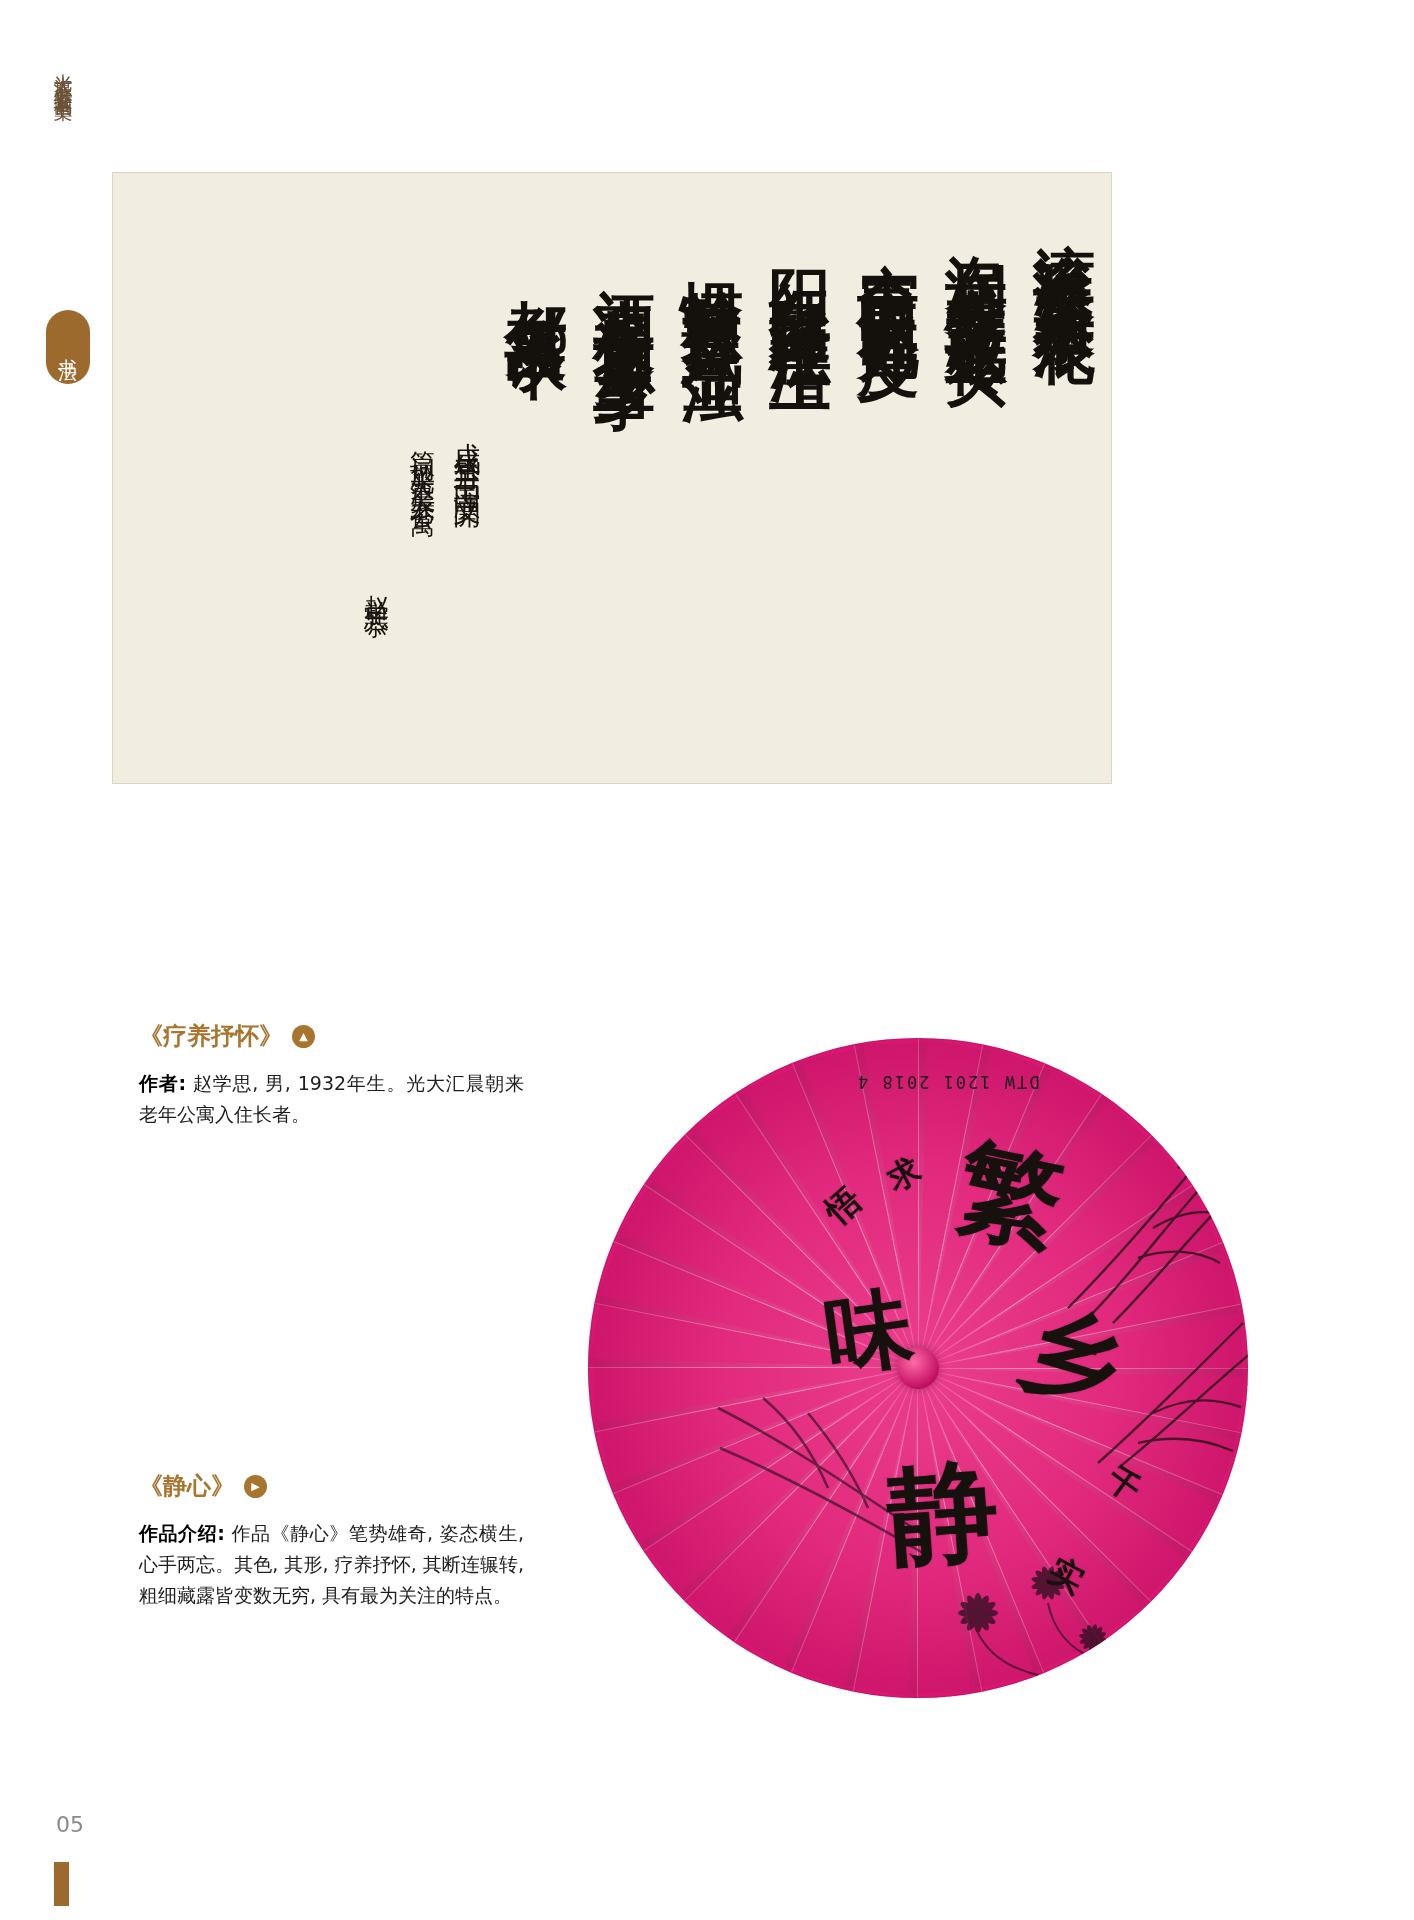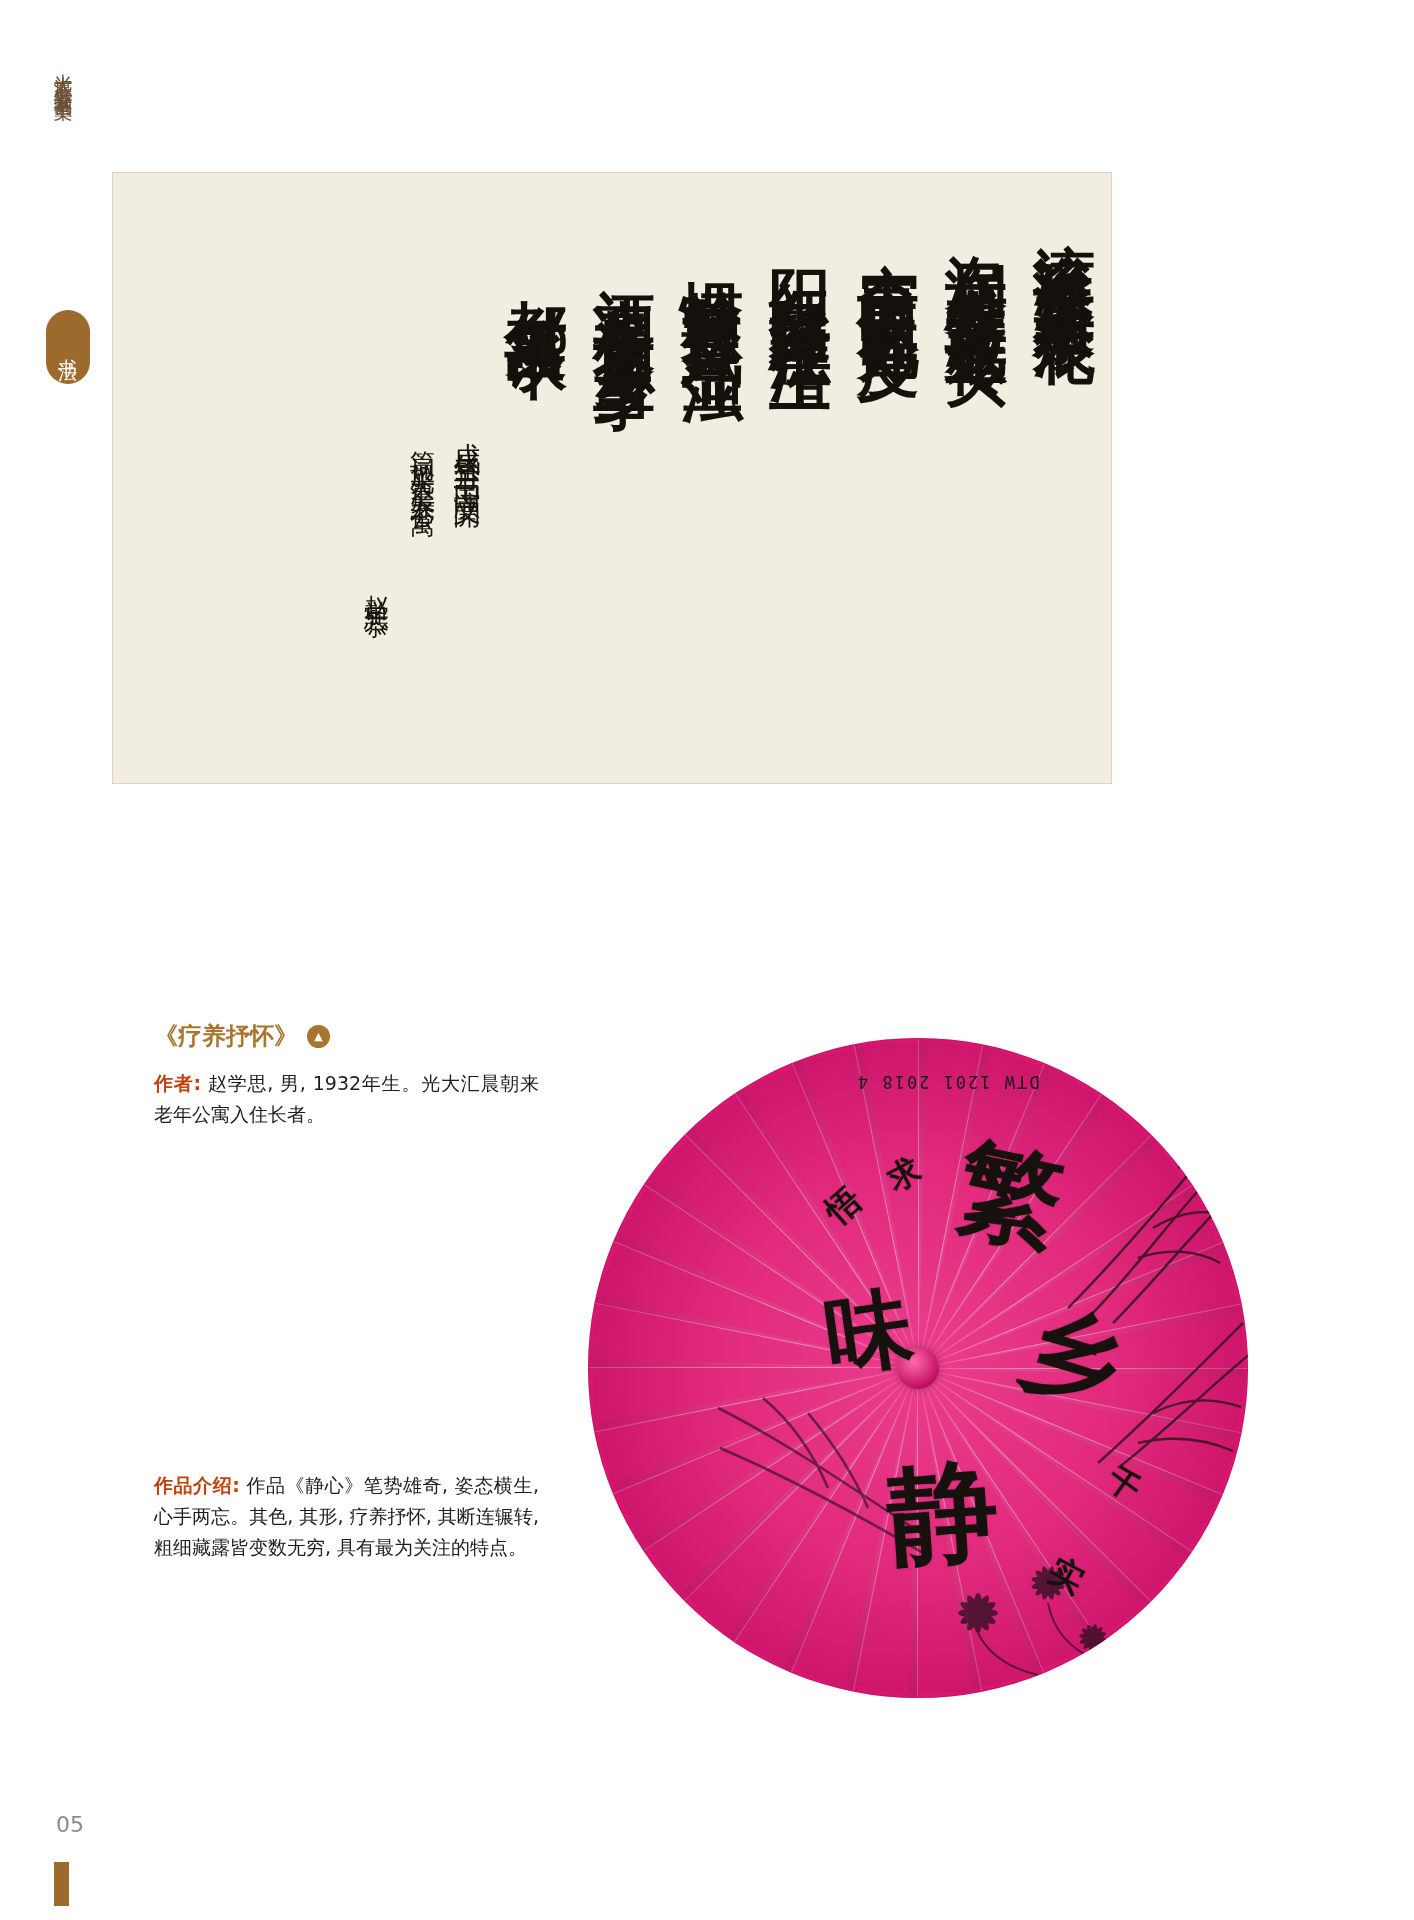--- a/index.html
+++ b/index.html
@@ -101,21 +101,21 @@
     font-size: 27px;
     letter-spacing: 6px;
     width: 46px;
     padding-top: 238px;
     color: #1a1410;
   }
   .col.sig.s2 { padding-top: 248px; font-size: 25px; }
   .col.sig.s3 { padding-top: 392px; font-size: 25px; width: 42px; }
 
   
-  .entry { position: absolute; left: 154px; width: 385px; }
+  .entry { position: absolute; left: 139px; width: 385px; }
   .entry-1 { top: 1020px; }
   .entry-2 { top: 1470px; }
 
   .entry-title {
     display: flex;
     align-items: center;
     gap: 9px;
     color: #a8752f;
     font-size: 24px;
     font-weight: bold;
@@ -132,21 +132,21 @@
     line-height: 1;
   }
   .entry p {
     margin: 0 0 2px 0;
     font-size: 19px;
     line-height: 1.62;
     color: #1d1d1d;
     font-family: "DejaVu Sans", "Liberation Sans", sans-serif;
     text-align: justify;
   }
-  .entry p b { color: #c2410c; }
+  .entry p b { color: #000000; }
 
   
   .umbrella-wrap {
     position: absolute;
     left: 540px;
     top: 1000px;
     width: 720px;
     height: 740px;
   }
   .umbrella {
@@ -269,20 +269,24 @@
     <span>《疗养抒怀》</span>
     <span class="arrow-badge">▲</span>
   </div>
   <p>
     <b>作者:</b>
     <span>赵学思, 男, 1932年生。光大汇晨朝来老年公寓入住长者。</span>
   </p>
 </div>
 
 <div class="entry entry-2">
+  <div class="entry-title">
+    <span>《静心》</span>
+    <span class="arrow-badge">▶</span>
+  </div>
   <p>
     <b>作品介绍:</b>
     <span>作品《静心》笔势雄奇, 姿态横生, 心手两忘。其色, 其形, 疗养抒怀, 其断连辗转, 粗细藏露皆变数无穷, 具有最为关注的特点。</span>
   </p>
 </div>
 
 <div class="umbrella-wrap">
   <div class="umbrella">
     <div class="ribs" id="ribs">
         <div class="rib" style="transform: rotate(0deg);"></div>

